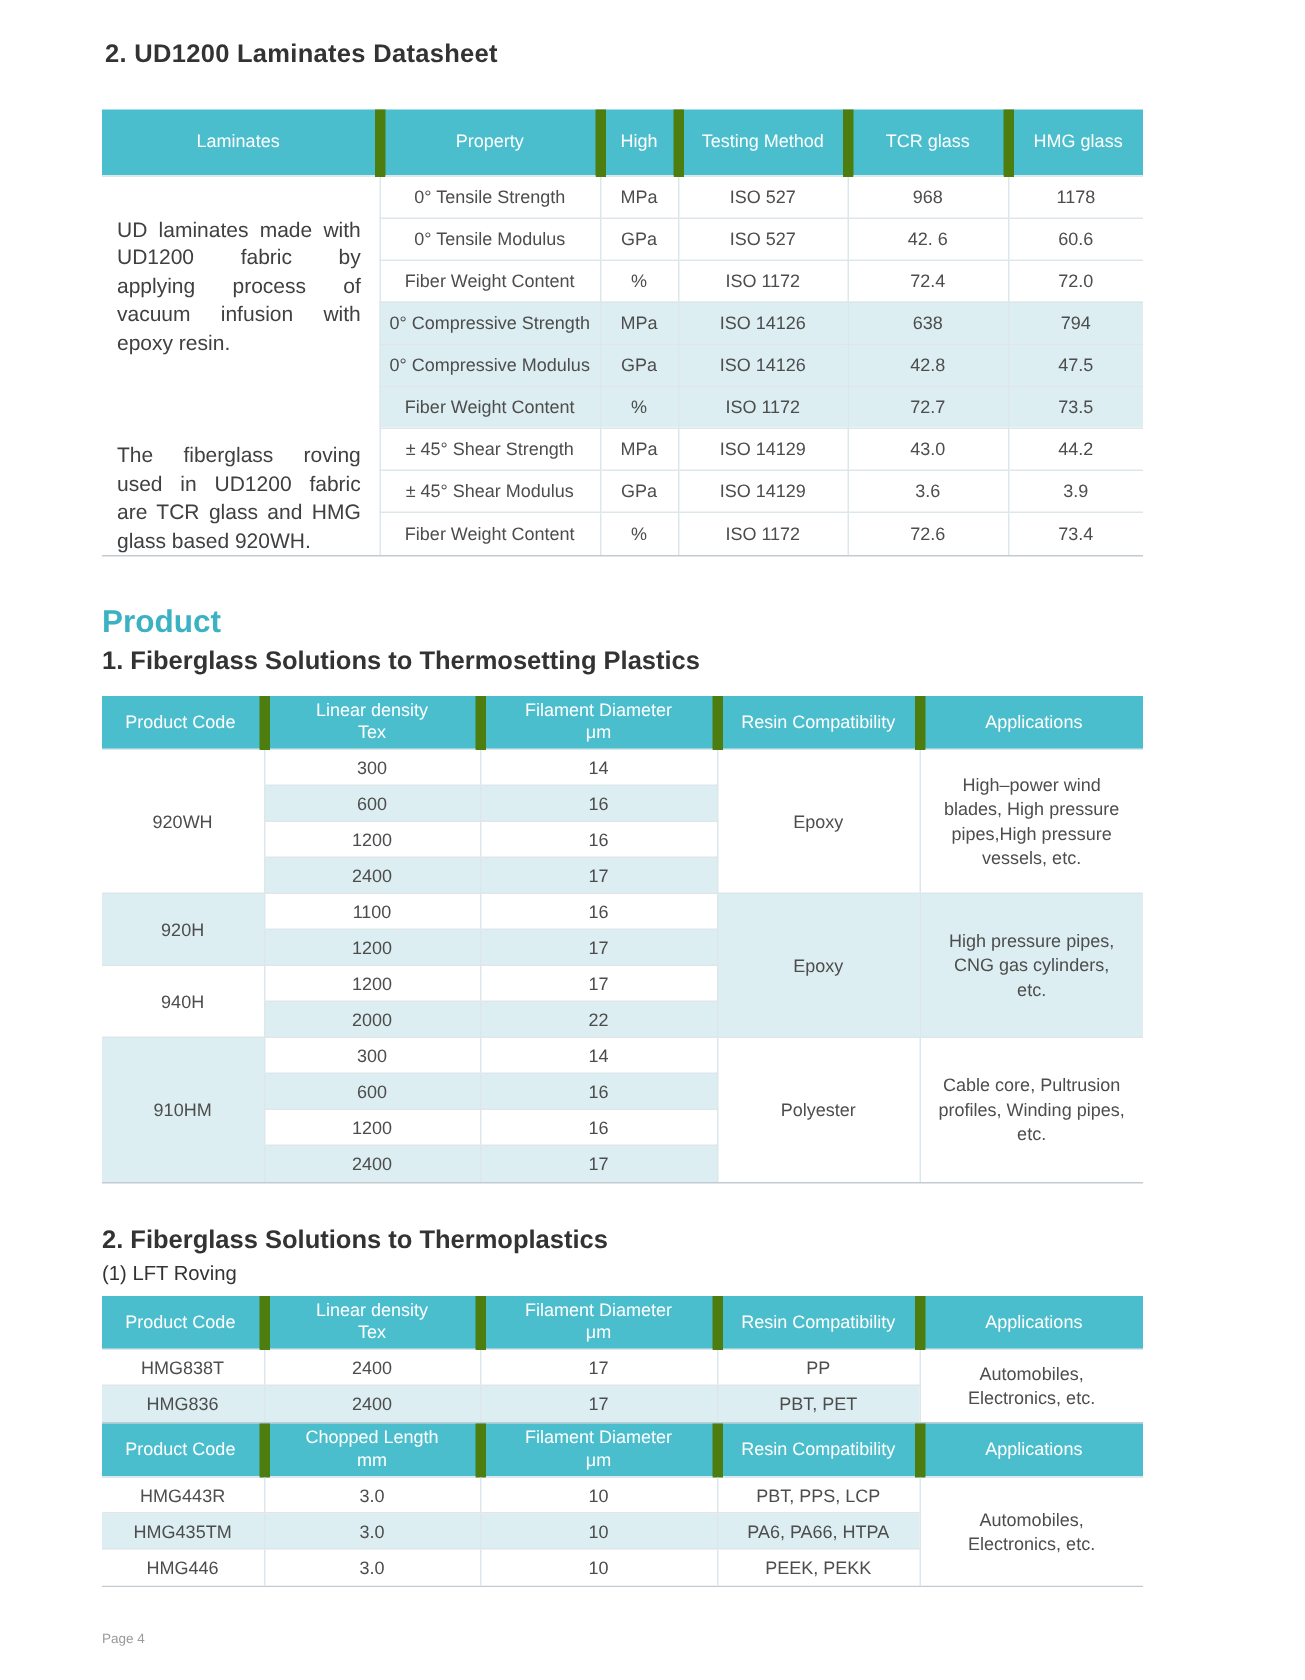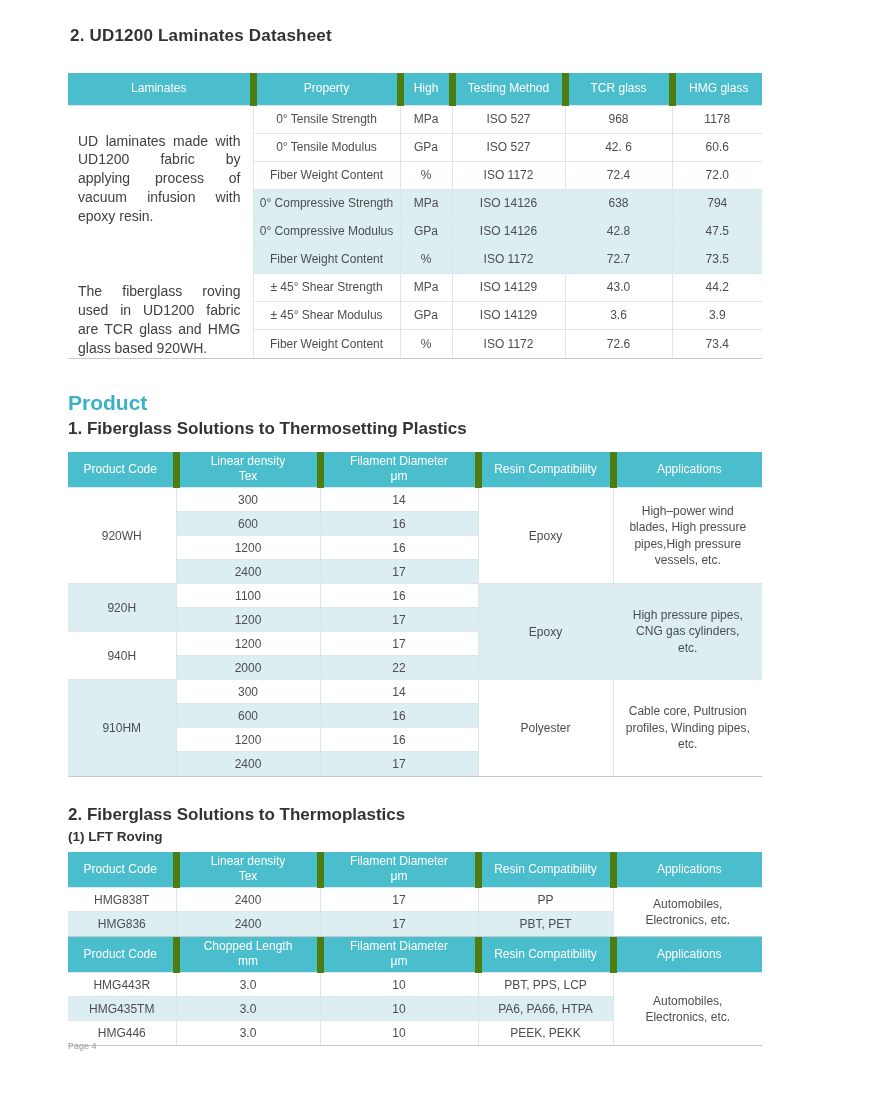--- a/index.html
+++ b/index.html
@@ -15,52 +15,52 @@
     letter-spacing:0.2px;
   }
   h2.product-heading {
     margin:32px 0 4px 0; font-size:21px; font-weight:bold; color:#3ab2c3;
   }
   h3.section-title {
     margin:2px 0 13px 0; font-size:17px; font-weight:bold; color:#333;
   }
   h3.section-title.gap-top { margin-top:28px; margin-bottom:4px; }
   h4.sub-title {
-    margin:2px 0 8px 0; font-size:13.5px; font-weight:bold; color:#333;
+    margin:2px 0 8px 0; font-size:13.5px; font-weight:normal; color:#333;
   }
   h4.sub-title.gap-top { margin-top:28px; margin-bottom:7px; }
 
   .tbl-wrap { border-bottom:1px solid #c4cbd0; }
   table.data-table {
     width:100%; border-collapse:collapse; border-style:hidden;
     table-layout:fixed; font-size:12px; color:#4d4d4d;
   }
   thead th {
     background:#4bbecd; color:#ffffff; font-weight:400; font-size:12px;
     line-height:1.25; text-align:center; vertical-align:middle;
   }
   thead th + th { border-left:7px solid #4d7c0f; }
-  .t1 thead th { height:32px; }
+  .t1 thead th { height:44px; }
   .t2 thead th { height:36px; }
   tbody td {
     border:1px solid #dde7eb; text-align:center; vertical-align:middle;
     background:#ffffff;
   }
   .t1 tbody td { height:26px; }
   .t2 tbody td { height:24px; }
   td.alt { background:#dceef2; }
   td.laminates {
     text-align:justify; vertical-align:top; padding:26px 12px 0 10px;
     font-size:14px; color:#404040; line-height:1.35;
   }
   td.laminates .note1 { margin:0 0 56px 0; }
   td.laminates .note2 { margin:0; }
   td.apps-cell { line-height:1.35; padding:2px 12px; }
   .page-footer {
-    position:absolute; left:68px; top:1041px; font-size:9px; color:#9a9a9a;
+    position:absolute; left:68px; top:1087px; font-size:9px; color:#9a9a9a;
   }
 </style>
 </head>
 <body>
 
 <div class="content">
 
   <h1 class="doc-title">2. UD1200 Laminates Datasheet</h1>
 
   <div class="tbl-wrap">

